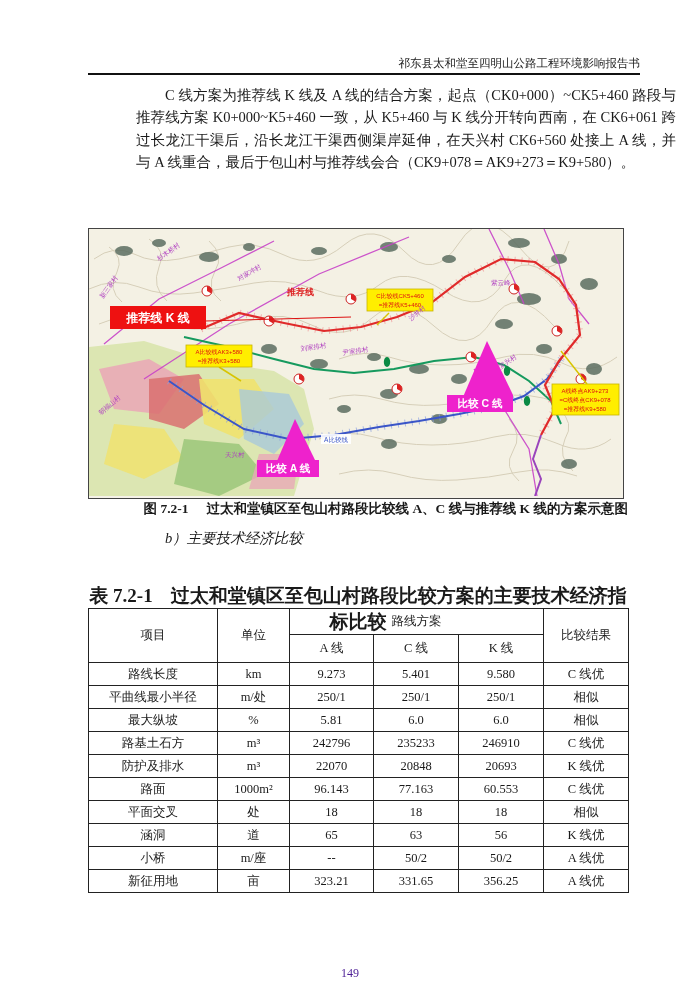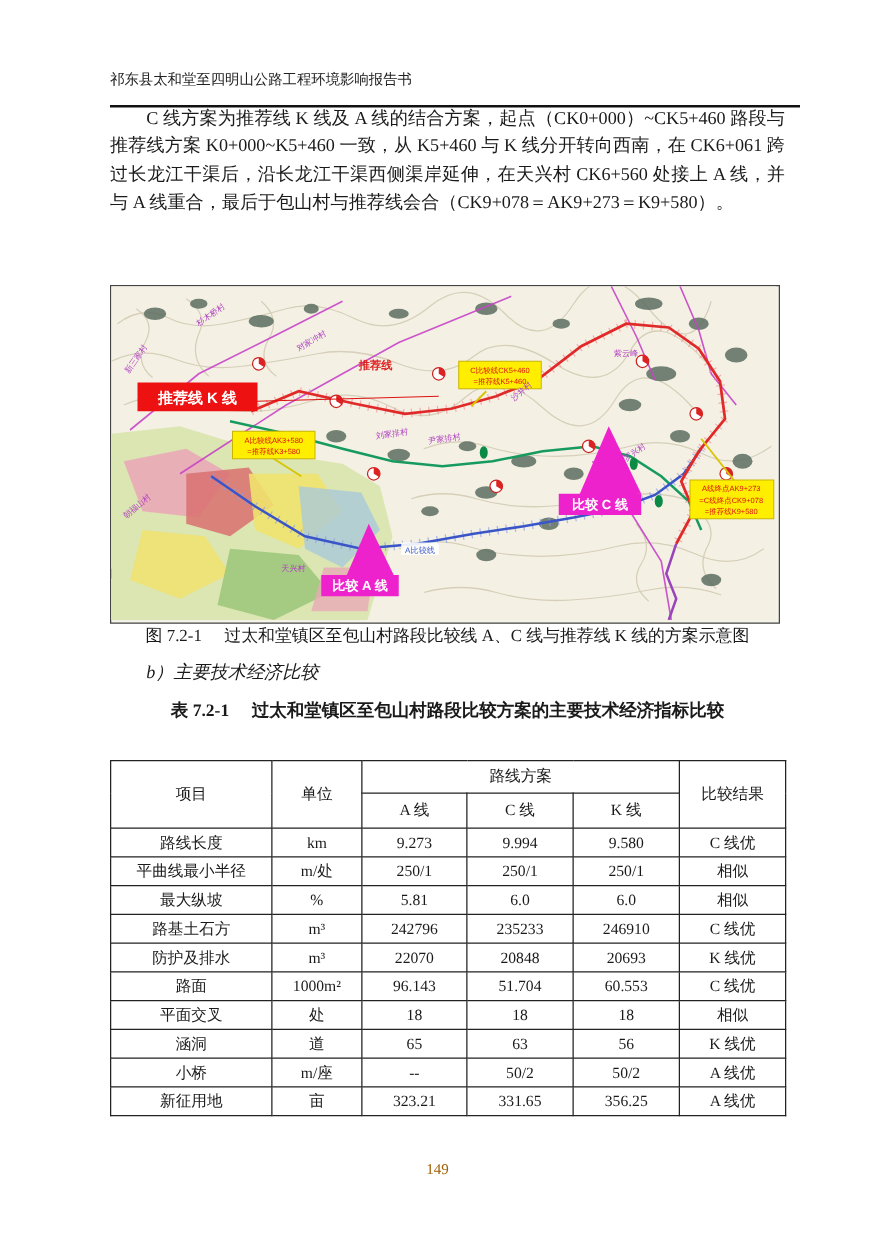--- a/index.html
+++ b/index.html
@@ -2,57 +2,57 @@
 <html><head>
 <meta charset="utf-8">
 <style>
   html,body{margin:0;padding:0;background:#ffffff;}
   .page{
     position:relative;width:700px;height:990px;background:#ffffff;overflow:hidden;
     font-family:"Liberation Serif","DejaVu Serif",serif;color:#1a1a1a;
   }
   .doc-header{
     position:absolute;left:88px;top:56px;width:552px;
-    text-align:left;font-size:11.5px;color:#222;
-    border-bottom:2px solid #111;padding-bottom:13px;
+    text-align:right;font-size:11.5px;color:#222;
+    border-bottom:2px solid #111;padding-bottom:2px;
   }
   .para{
     position:absolute;left:88px;width:540px;
     font-size:14.5px;line-height:22.4px;text-align:justify;
   }
-  .indent{text-indent:2em;}
+  .indent{text-indent:2em;margin-left:48px;}
   .map-frame{
     position:absolute;left:88px;top:228px;width:534px;height:269px;
     border:1px solid #444;background:#f5f2e8;
   }
   .fig-caption{
-    position:absolute;left:88px;top:500px;width:540px;text-align:center;
-    font-weight:normal;font-size:13.5px;
+    position:absolute;left:88px;top:500px;width:540px;text-align:right;
+    font-weight:bold;font-size:13.5px;
   }
   .fig-caption .gap,.tbl-title .gap{display:inline-block;width:18px;}
   .tbl-title{
-    position:absolute;left:88px;top:560px;width:540px;text-align:center;
-    font-weight:bold;font-size:14px;
+    position:absolute;left:88px;top:583px;width:540px;text-align:center;
+    font-weight:bold;font-size:19px;
   }
   table.cmp{
     position:absolute;left:88px;top:608px;width:540px;
     border-collapse:collapse;table-layout:fixed;
     font-size:12.5px;
   }
   table.cmp th,table.cmp td{
     border:1px solid #222;text-align:center;vertical-align:middle;
     font-weight:normal;padding:0 2px;overflow:hidden;white-space:nowrap;
   }
   table.cmp{border:1.5px solid #111;}
   table.cmp thead tr.h1 th{height:25px;}
   table.cmp thead tr.h2 th{height:27px;}
   table.cmp tbody td{height:22px;text-align:center;}
   .page-number{
-    position:absolute;left:0;top:928px;width:700px;text-align:center;
-    font-size:12px;color:#a16207;
+    position:absolute;left:0;top:966px;width:700px;text-align:center;
+    font-size:12px;color:#4c1d95;
   }
   
   .map-frame svg{display:block;}
   .lbl-big{font-family:"Liberation Sans","DejaVu Sans",sans-serif;font-weight:bold;}
   .lbl-tiny{font-family:"Liberation Sans","DejaVu Sans",sans-serif;}
 </style>
 </head>
 <body>
 
 <div class="page">
@@ -278,21 +278,21 @@
         <th>A 线</th>
         <th>C 线</th>
         <th>K 线</th>
       </tr>
     </thead>
     <tbody>
       <tr>
         <td>路线长度</td>
           <td>km</td>
           <td>9.273</td>
-          <td>9.994</td>
+          <td>5.401</td>
           <td>9.580</td>
           <td>C 线优</td>
       </tr>
       <tr>
         <td>平曲线最小半径</td>
           <td>m/处</td>
           <td>250/1</td>
           <td>250/1</td>
           <td>250/1</td>
           <td>相似</td>
@@ -318,21 +318,21 @@
           <td>m³</td>
           <td>22070</td>
           <td>20848</td>
           <td>20693</td>
           <td>K 线优</td>
       </tr>
       <tr>
         <td>路面</td>
           <td>1000m²</td>
           <td>96.143</td>
-          <td>51.704</td>
+          <td>77.163</td>
           <td>60.553</td>
           <td>C 线优</td>
       </tr>
       <tr>
         <td>平面交叉</td>
           <td>处</td>
           <td>18</td>
           <td>18</td>
           <td>18</td>
           <td>相似</td>

